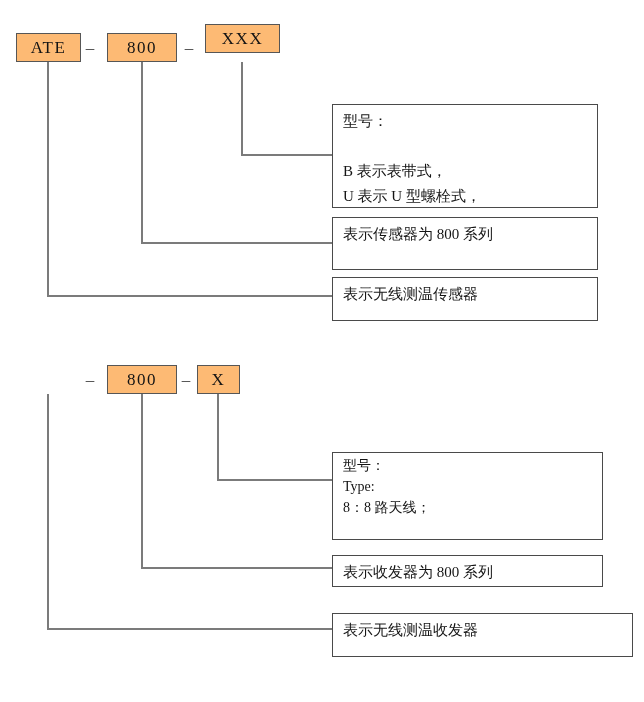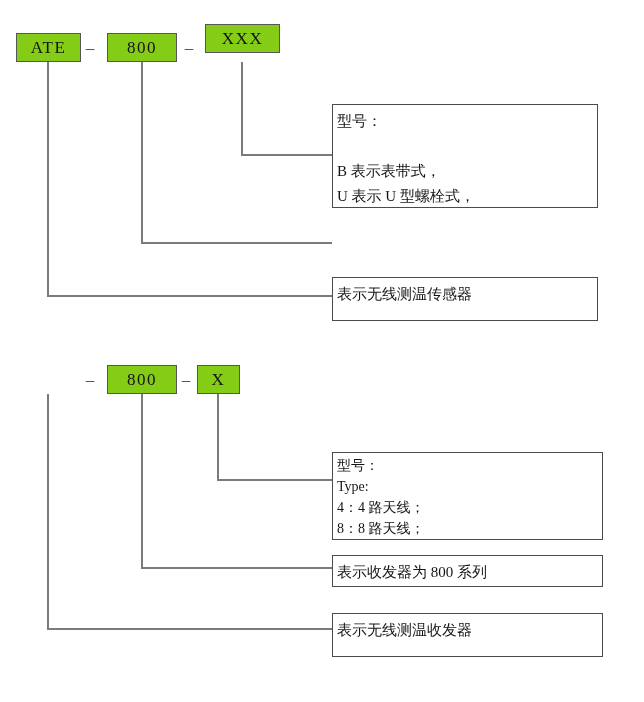--- a/index.html
+++ b/index.html
@@ -6,35 +6,35 @@
   .canvas{
     position:relative;
     width:644px;height:702px;
     background:#ffffff;
     font-family:"Liberation Serif","DejaVu Serif",serif;
     color:#141414;
     overflow:hidden;
   }
   .code-box{
     position:absolute;height:29px;box-sizing:border-box;
-    border:1.5px solid #565656;background:#84cc16;
+    border:1.5px solid #565656;background:#fdba74;
     display:flex;align-items:center;justify-content:center;
     font-size:17px;letter-spacing:1.5px;
   }
   .sep{
     position:absolute;width:16px;height:29px;
     display:flex;align-items:center;justify-content:center;
     font-size:17px;color:#3a3a3a;
   }
   .vline{position:absolute;width:1.5px;background:#7b7b7b;}
   .hline{position:absolute;height:1.5px;background:#7b7b7b;}
   .note-box{
     position:absolute;box-sizing:border-box;
     border:1.4px solid #4a4a4a;background:#ffffff;
-    padding:4px 0 0 4px;font-size:15px;line-height:25px;
+    padding:4px 0 0 10px;font-size:15px;line-height:25px;
   }
   .note-box .note-line{min-height:25px;line-height:25px;white-space:pre;}
   .note-box.tight{padding-top:2px;font-size:14px;}
   .note-box.tight .note-line{min-height:21px;line-height:21px;}
 </style>
 </head>
 <body>
 
 <div class="canvas">
 
@@ -56,20 +56,23 @@
   <div class="hline" style="left:141px;top:242px;width:191px;"></div>
   <div class="vline" style="left:241px;top:62px;height:93px;"></div>
   <div class="hline" style="left:241px;top:154px;width:91px;"></div>
 
   <div class="note-box" style="left:332px;top:104px;width:266px;height:104px;">
     <div class="note-line">型号：</div>
     <div class="note-line"></div>
     <div class="note-line">B 表示表带式，</div>
     <div class="note-line">U 表示 U 型螺栓式，</div>
   </div>
+  <div class="note-box" style="left:332px;top:217px;width:266px;height:53px;">
+    <div class="note-line">表示传感器为 800 系列</div>
+  </div>
   <div class="note-box" style="left:332px;top:277px;width:266px;height:44px;">
     <div class="note-line">表示无线测温传感器</div>
   </div>
 
   <div class="sep" style="left:82px;top:365px;">–</div>
   <div class="code-box" style="left:107px;top:365px;width:70px;">
     <span>800</span>
   </div>
   <div class="sep" style="left:178px;top:365px;">–</div>
   <div class="code-box" style="left:197px;top:365px;width:43px;">
@@ -79,23 +82,22 @@
   <div class="vline" style="left:47px;top:394px;height:235px;"></div>
   <div class="hline" style="left:47px;top:628px;width:285px;"></div>
   <div class="vline" style="left:141px;top:394px;height:174px;"></div>
   <div class="hline" style="left:141px;top:567px;width:191px;"></div>
   <div class="vline" style="left:217px;top:394px;height:86px;"></div>
   <div class="hline" style="left:217px;top:479px;width:115px;"></div>
 
   <div class="note-box tight" style="left:332px;top:452px;width:271px;height:88px;">
     <div class="note-line">型号：</div>
     <div class="note-line">Type:</div>
-    <div class="note-line">4：4 路天线；</div>
     <div class="note-line">8：8 路天线；</div>
   </div>
   <div class="note-box" style="left:332px;top:555px;width:271px;height:32px;">
     <div class="note-line">表示收发器为 800 系列</div>
   </div>
-  <div class="note-box" style="left:332px;top:613px;width:271px;height:44px;">
+  <div class="note-box" style="left:332px;top:613px;width:301px;height:44px;">
     <div class="note-line">表示无线测温收发器</div>
   </div>
 
 </div>
 
 </body></html>

